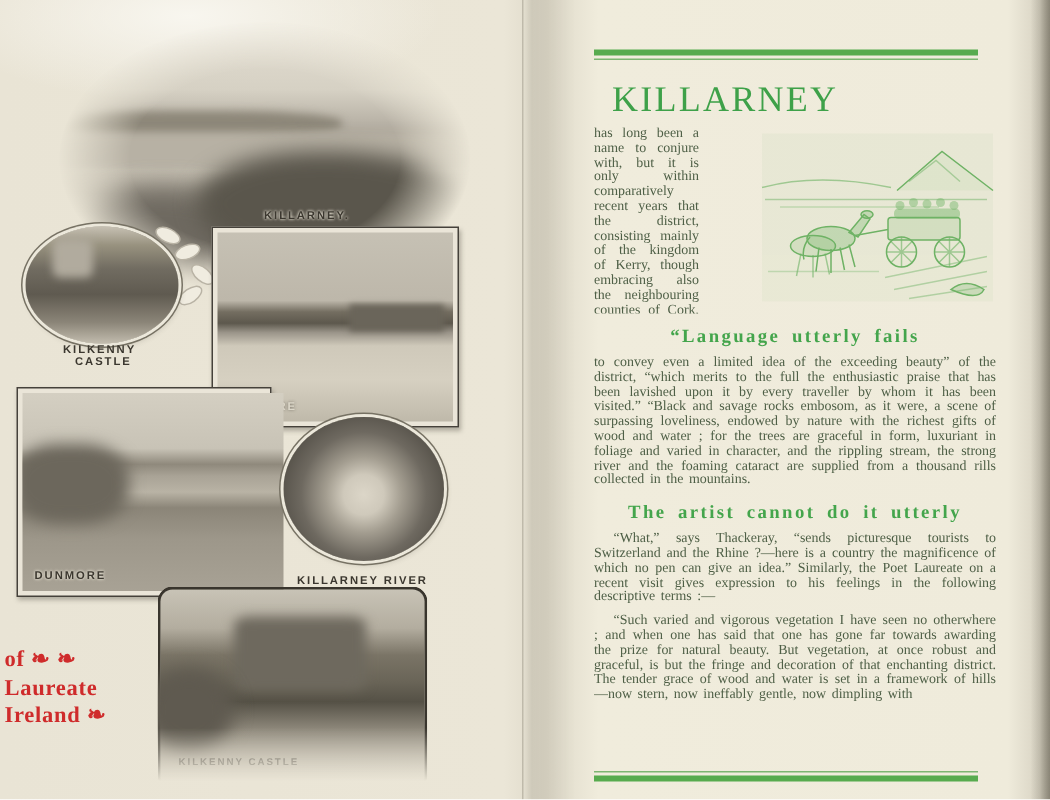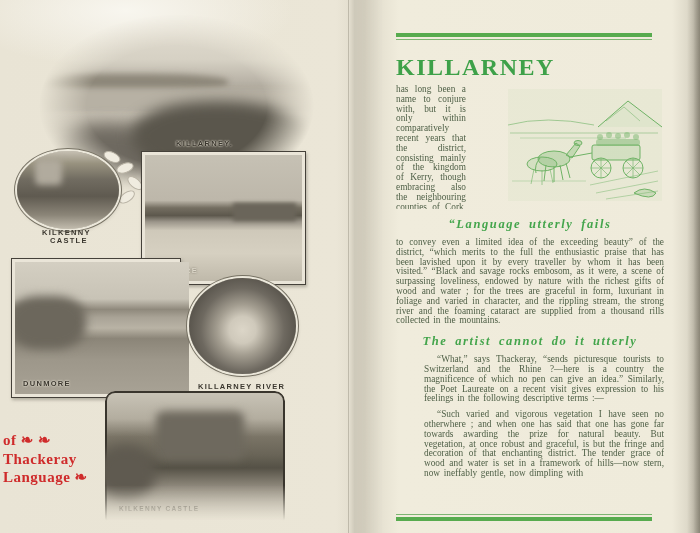--- a/index.html
+++ b/index.html
@@ -63,30 +63,30 @@
     background:linear-gradient(90deg, rgba(80,75,62,0) 0%, rgba(80,75,62,.18) 50%, rgba(80,75,62,.45) 100%);}
   
   .right-col{position:absolute; left:396px; top:0; width:268px; height:533px; overflow:hidden;}
   .rule{width:256px;}
   .rule .thick{height:4px; background:#57ab4e;}
   .rule .thin{height:1px; background:#7cb571;}
   .rule.top{margin-top:33px;}
   .rule.top .thin{margin-top:2px;}
   .rule.bottom{position:absolute; left:0; top:514px;}
   .rule.bottom .thick{margin-top:2px;}
-  h1.killarney{margin:15px 0 6px 0; font-size:24px; font-weight:bold; color:#3ea149;
+  h1.killarney{margin:15px 0 6px 12px; font-size:24px; font-weight:normal; color:#3ea149;
     letter-spacing:1.5px; line-height:1;}
   .body-txt{color:#4e5f46; font-size:9.3px; line-height:9.8px; text-align:justify;
     word-spacing:1.4px; margin:0;}
   .lead-row{display:flex; align-items:flex-start; height:124px; overflow:hidden;gap:35px;}
   .lead-row .narrow{width:102px;}
   .lead-row svg{margin-left:5px; flex:0 0 auto;}
   .subhead{margin:8px 0 6px 0; text-align:center; font-size:12.5px; font-weight:bold;
-    color:#44a54c; letter-spacing:1.6px; word-spacing:3px;font-style:italic;}
-  p.indent{text-indent:13px; margin-top:6px;margin-left:28px;}
+    color:#44a54c; letter-spacing:1.6px; word-spacing:3px;}
+  p.indent{text-indent:13px; margin-top:6px;}
   p.mt{margin-top:2px;}
 </style>
 </head>
 <body>
 
 <div class="scan">
 
   <div>
 
     <div class="ph vignette" style="left:22px; top:4px; width:322px; height:232px;">
@@ -132,22 +132,22 @@
     <div class="caption" style="left:198px; top:382px;">KILLARNEY RIVER</div>
 
     <div class="ph kilkenny" style="left:105px; top:391px; width:180px; height:131px;">
       <div class="castle"></div>
       <div class="bush"></div>
       <div class="caption cap-inside" style="left:12px; bottom:10px; font-size:6.5px;">KILKENNY CASTLE</div>
     </div>
 
     <div class="series-title" style="color:#cf2b2b;">
       <div>of ❧ ❧</div>
-      <div>Thackeray</div>
-      <div>Language ❧</div>
+      <div>Laureate</div>
+      <div>Ireland ❧</div>
     </div>
   </div>
 
   <div class="gutter"></div>
 
   <div class="right-col">
 
     <div class="rule top">
       <div class="thick"></div>
         <div class="thin"></div>

